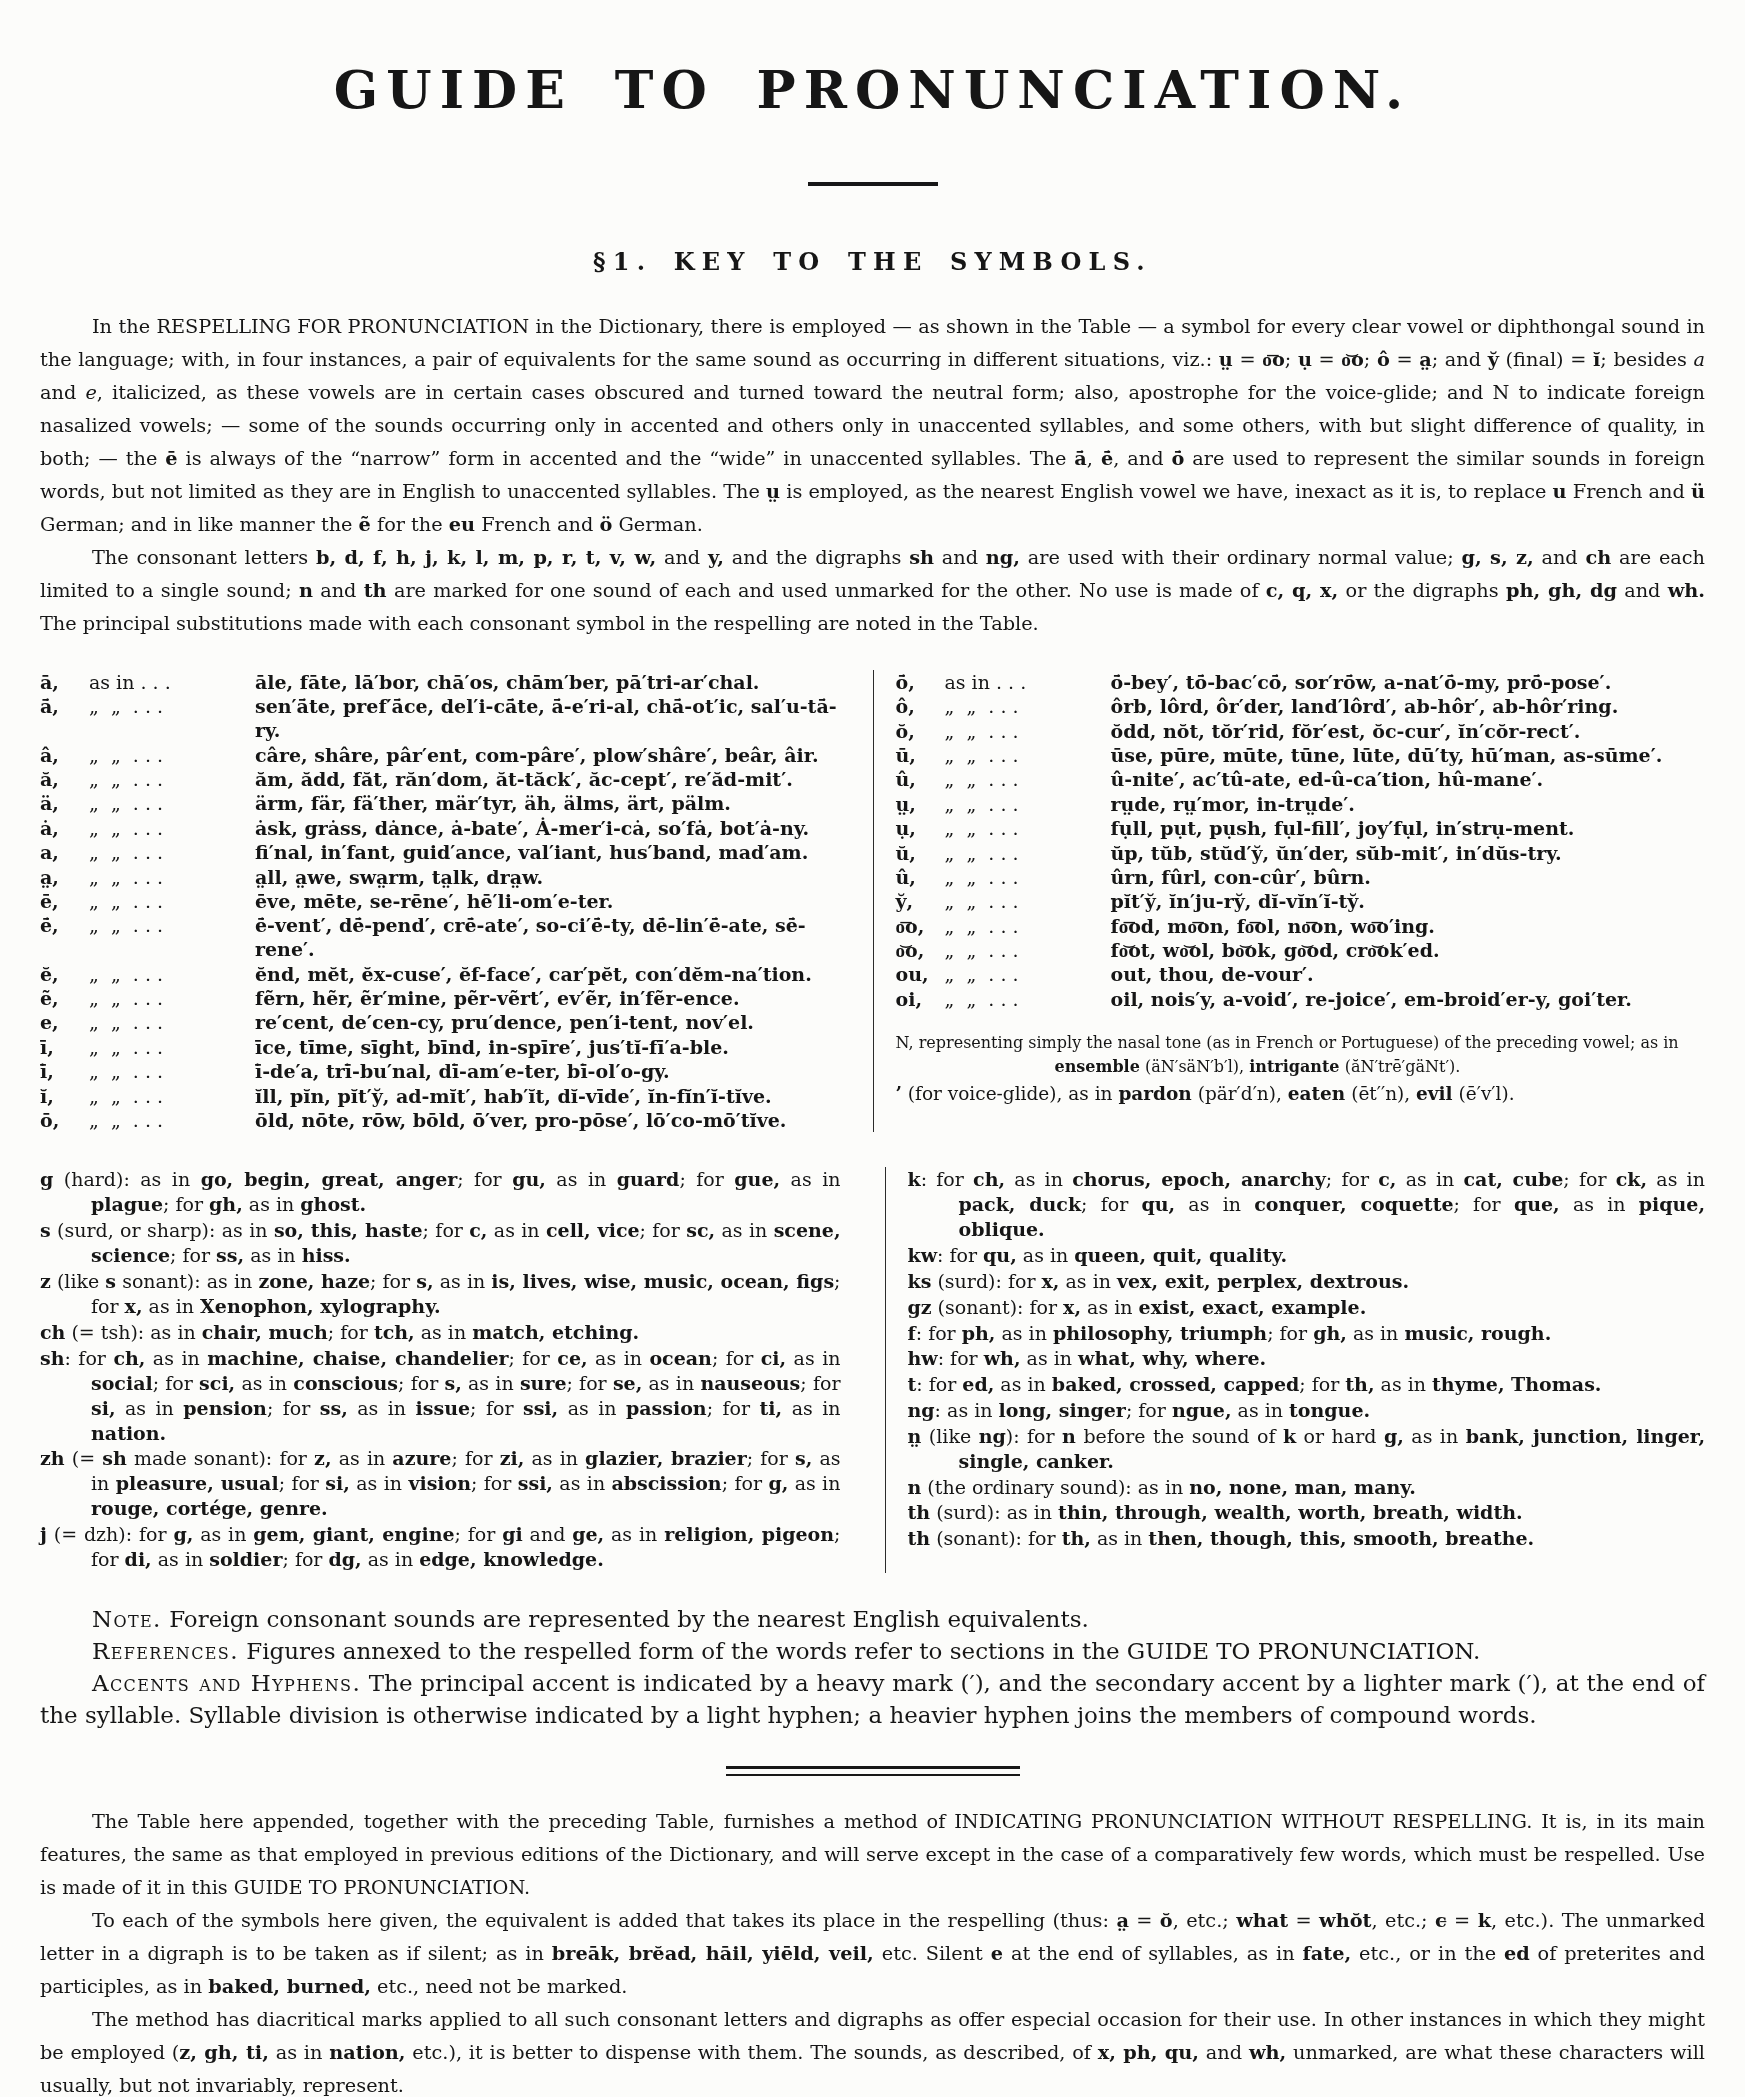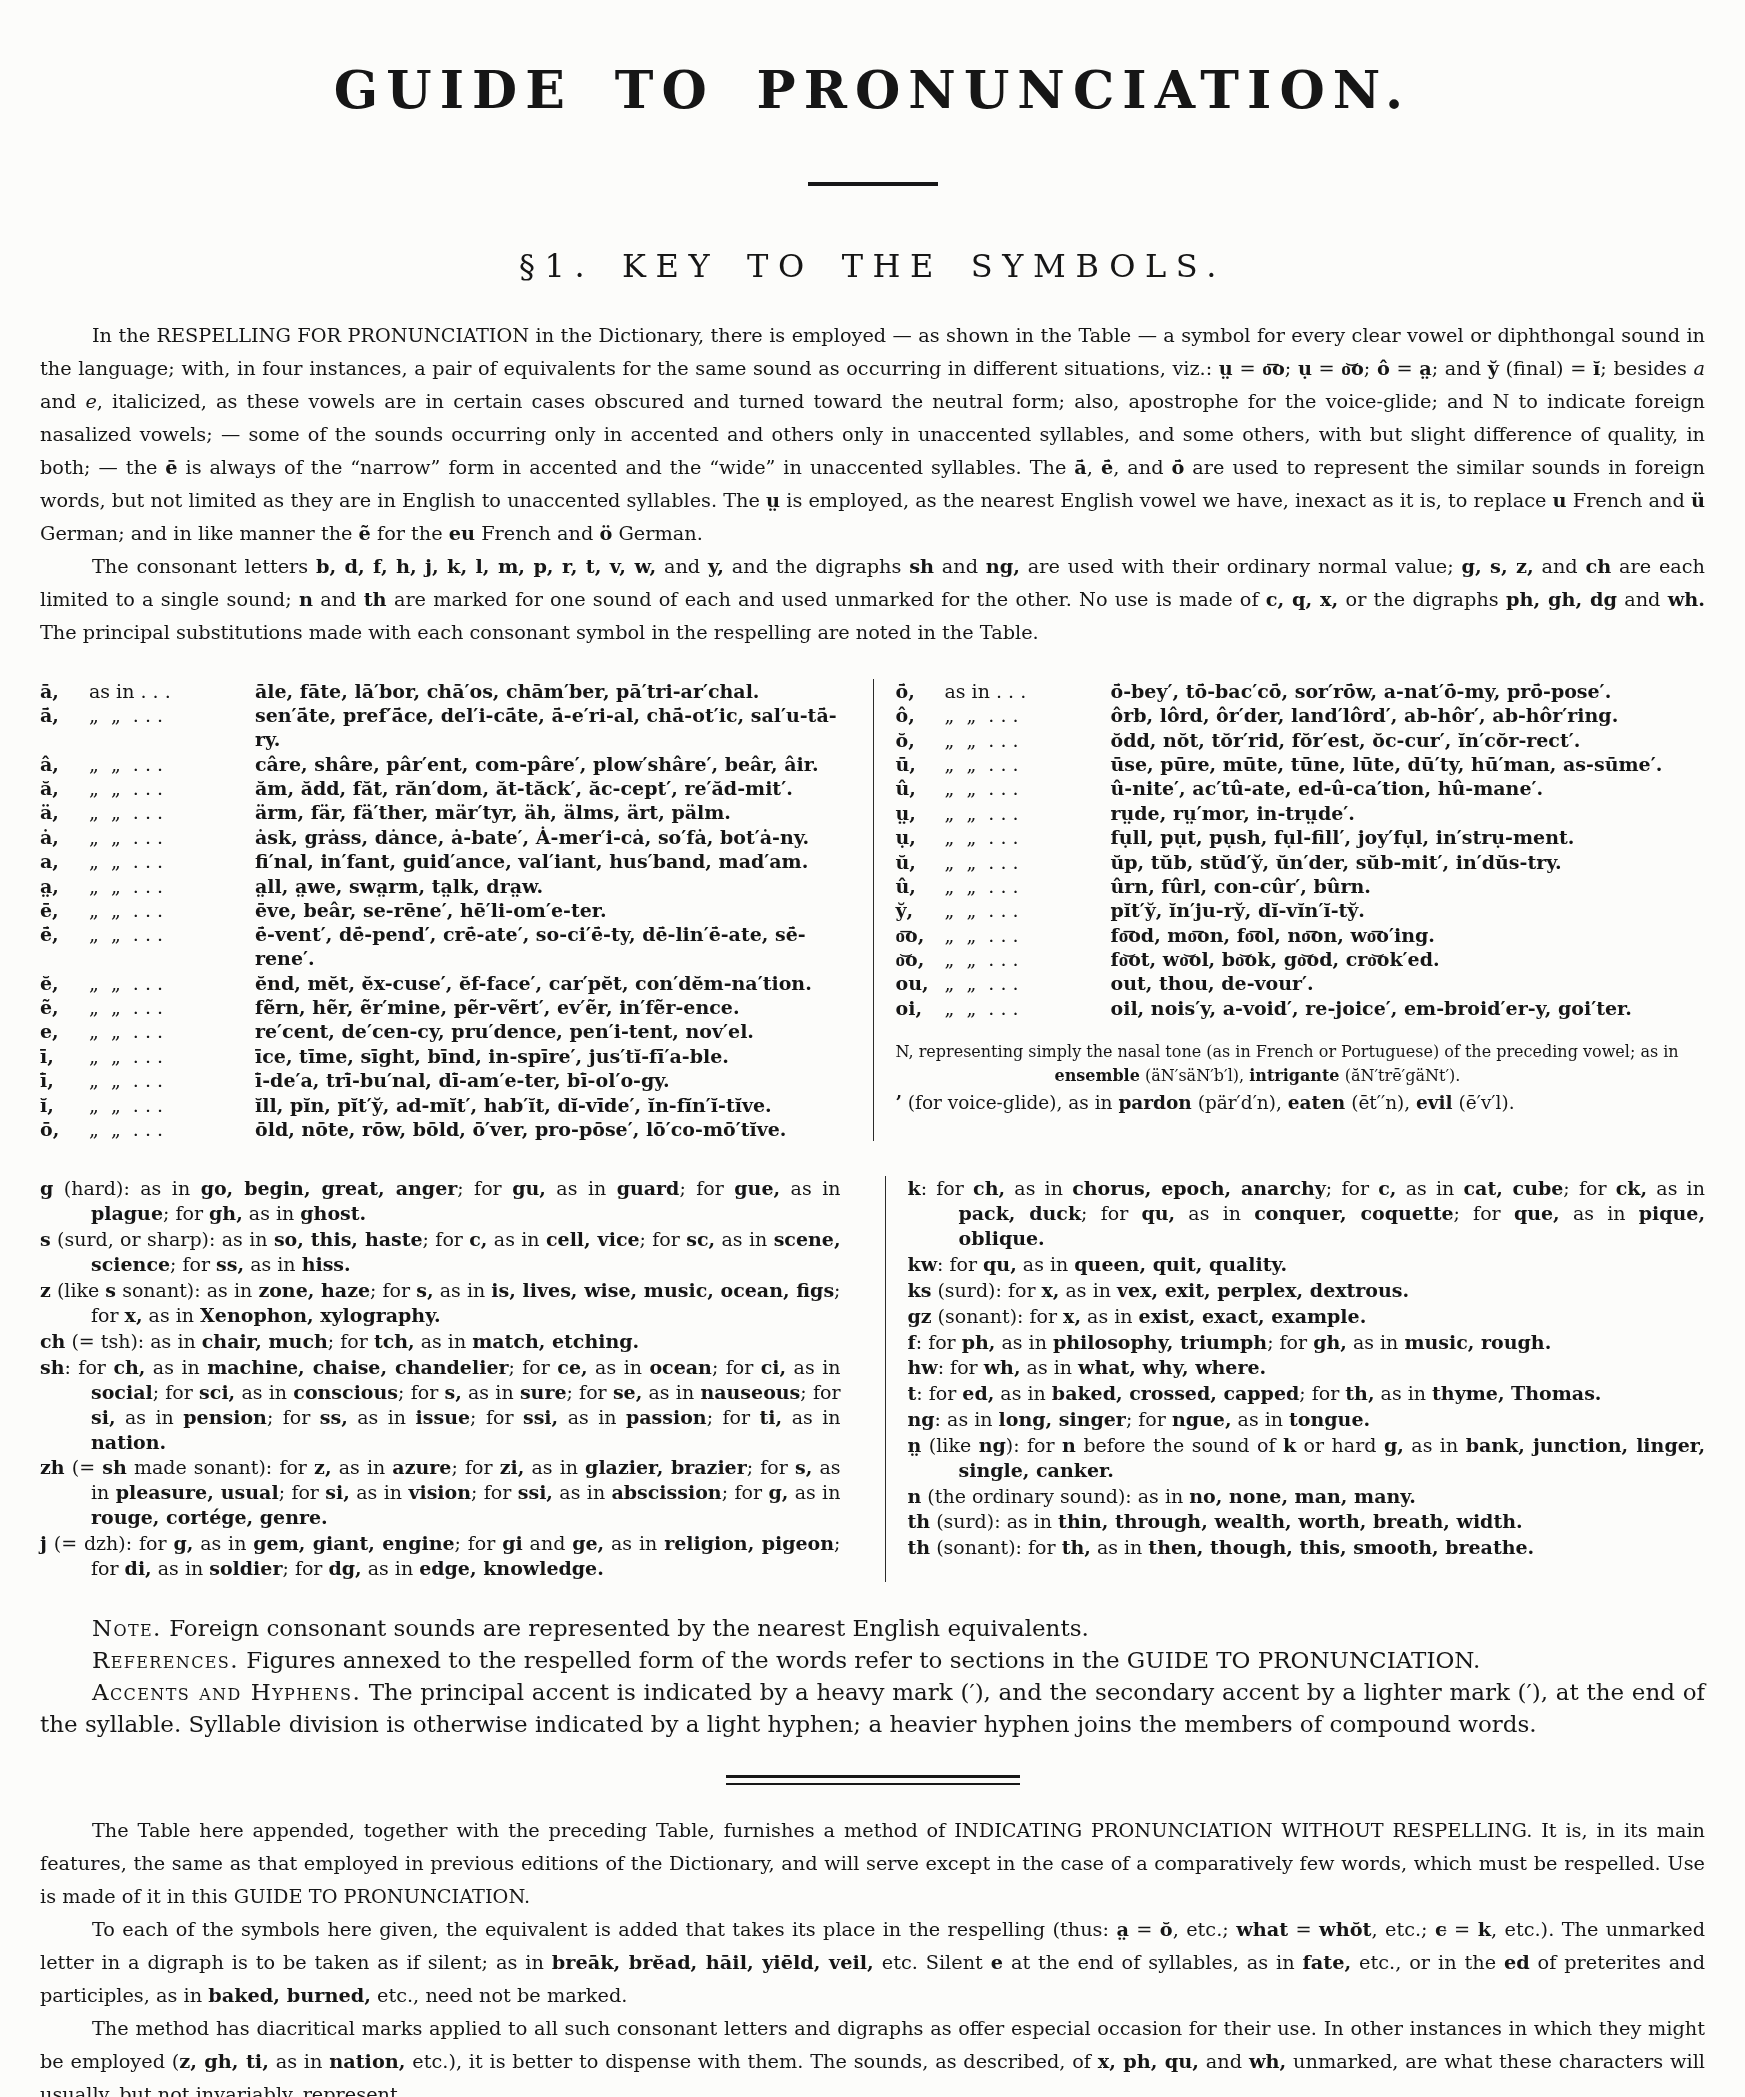--- a/index.html
+++ b/index.html
@@ -25,22 +25,22 @@
     word-spacing:0.30em;
     white-space:nowrap;
   }
   .title-rule{
     width:130px;height:3.8px;background:#171717;
     margin:62px auto 0 auto;
   }
   .heading{
     margin-top:61px;
     text-align:center;
-    font-size:32px;
-    font-weight:400;
+    font-size:24px;
+    font-weight:700;
     letter-spacing:0.30em;
     word-spacing:0.25em;
     white-space:nowrap;
   }
 
   .intro{margin-top:34px;}
   .para{
     font-size:19.3px;line-height:33px;
     text-align:justify;
     text-indent:52px;
@@ -143,21 +143,21 @@
 
         <div class="krow">
           <span class="ksym">a̤,</span>
           <span class="kmid">„  „  . . .</span>
           <span class="kwords">a̤ll, a̤we, swa̤rm, ta̤lk, dra̤w.</span>
         </div>
 
         <div class="krow">
           <span class="ksym">ē,</span>
           <span class="kmid">„  „  . . .</span>
-          <span class="kwords">ēve, beâr, se-rēne′, hē′li-om′e-ter.</span>
+          <span class="kwords">ēve, mēte, se-rēne′, hē′li-om′e-ter.</span>
         </div>
 
         <div class="krow">
           <span class="ksym">ē̇,</span>
           <span class="kmid">„  „  . . .</span>
           <span class="kwords">ē̇-vent′, dē̇-pend′, crē̇-ate′, so-ci′ē̇-ty, dē̇-lin′ē̇-ate, sē̇-rene′.</span>
         </div>
 
         <div class="krow">
           <span class="ksym">ĕ,</span>

